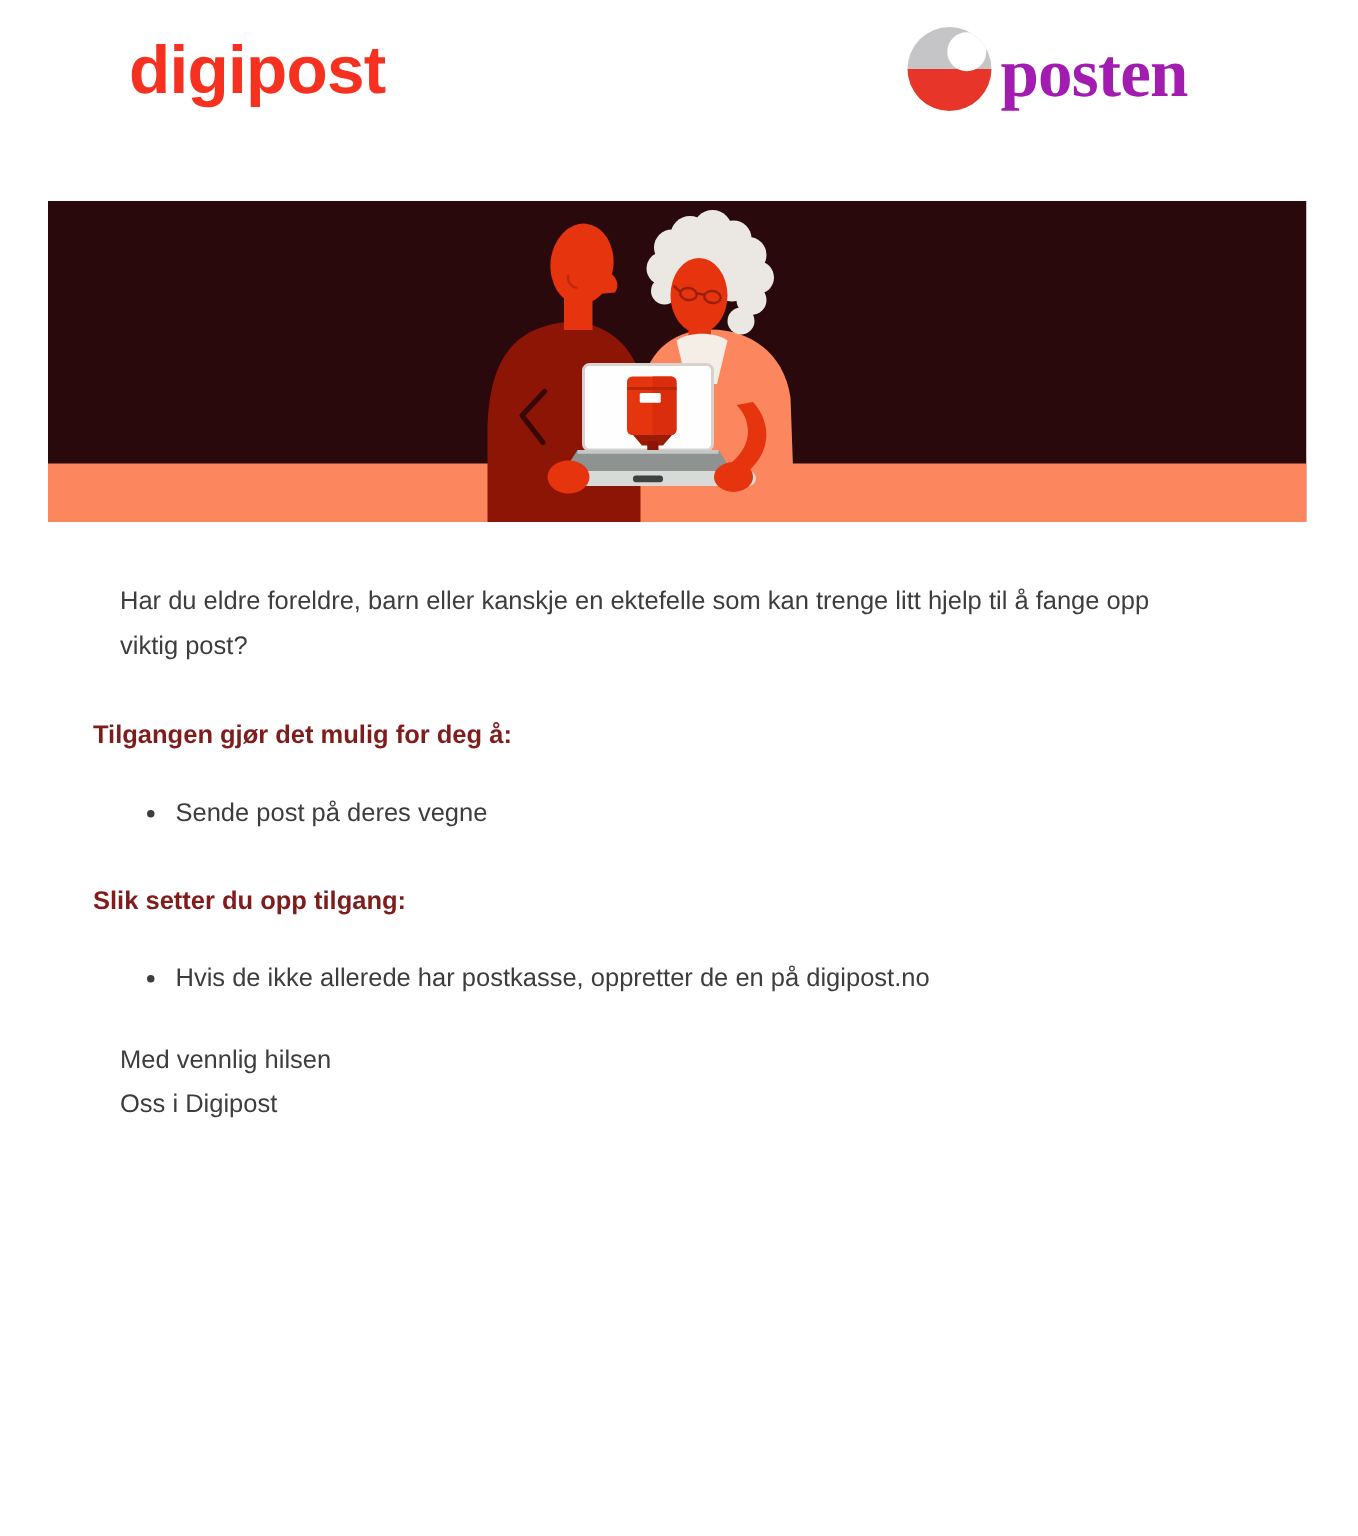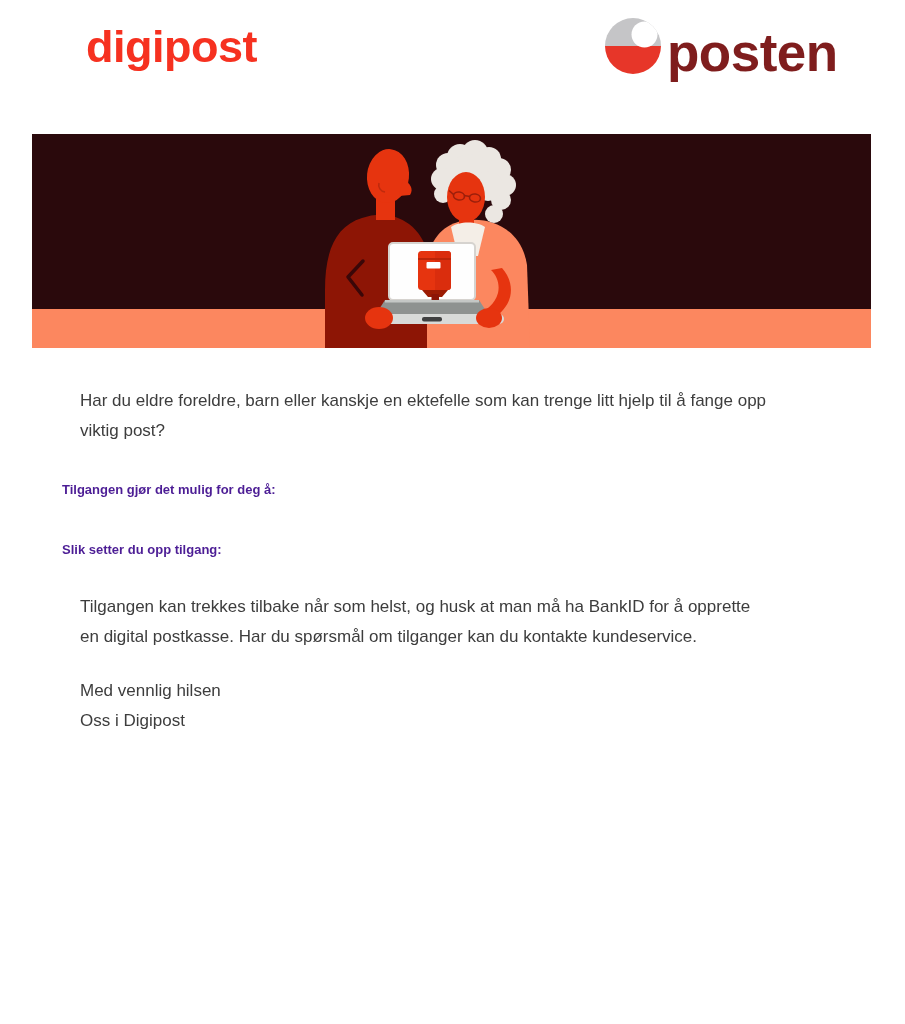--- a/index.html
+++ b/index.html
@@ -7,32 +7,32 @@
     position:relative; width:905px; height:767px; background:#ffffff;
     font-family:"Liberation Sans", sans-serif; overflow:hidden;
   }
   .digipost-logo {
     position:absolute; left:86px; top:22px;
     font-size:45px; font-weight:700; color:#f63120; letter-spacing:-0.5px; line-height:1.1;
   }
   .posten-logo { position:absolute; left:604px; top:17px; display:flex; align-items:flex-start; }
   .posten-logo svg { width:58px; height:58px; display:block; }
   .posten-text {
-    font-size:53px; font-weight:700; color:#7f1d1d; letter-spacing:-0.5px;
-    margin-left:5px; margin-top:9px; line-height:1;
+    font-size:46px; font-weight:700; color:#a21caf; letter-spacing:-0.5px;
+    margin-left:5px; margin-top:9px; line-height:1;font-family:Liberation Serif, serif;
   }
   .hero { position:absolute; left:32px; top:134px; width:839px; height:214px; }
   .hero svg { display:block; width:100%; height:100%; }
   .content {
     position:absolute; left:62px; top:368px; width:792px;
     font-size:17px; line-height:29.5px; color:#3d3d3d;
   }
   .content p { margin:18px; white-space:pre-line; }
   .content p.p2 { margin-top:21px; }
-  .content h3 { margin:30px 0 0 0; font-size:13px; line-height:29.5px; color:#4c1d95; font-weight:700; }
+  .content h3 { margin:30px 0 0 0; font-size:17px; line-height:29.5px; color:#7f1d1d; font-weight:700; }
   .content ul { list-style:none; margin:23px 0 0 0; padding:0; }
   .content li { position:relative; padding-left:55px; line-height:28.4px; }
   .content li::before {
     content:""; position:absolute; left:36px; top:12px;
     width:5px; height:5px; border-radius:50%; background:#3d3d3d;
   }
   .content p.p3 { margin-top:28px; }
   .content p.signature { margin-top:25px; }
 </style>
 </head>
@@ -118,25 +118,25 @@
       <ellipse cx="457" cy="184" rx="13" ry="10" fill="#e6340f"></ellipse>
     </svg>
   </div>
 
   <div class="content">
     <p class="p1">Har du eldre foreldre, barn eller kanskje en ektefelle som kan trenge litt hjelp til å fange opp
 viktig post?</p>
 
     <h3>Tilgangen gjør det mulig for deg å:</h3>
     <ul>
+      <li>Sende post på deres vegne</li>
     </ul>
 
     <h3>Slik setter du opp tilgang:</h3>
     <ul>
+      <li>Hvis de ikke allerede har postkasse, oppretter de en på digipost.no</li>
     </ul>
 
-    <p class="p3">Tilgangen kan trekkes tilbake når som helst, og husk at man må ha BankID for å opprette
-en digital postkasse. Har du spørsmål om tilganger kan du kontakte kundeservice.</p>
     <p class="signature">Med vennlig hilsen
 Oss i Digipost</p>
   </div>
 
 </div>
 
 </body></html>

